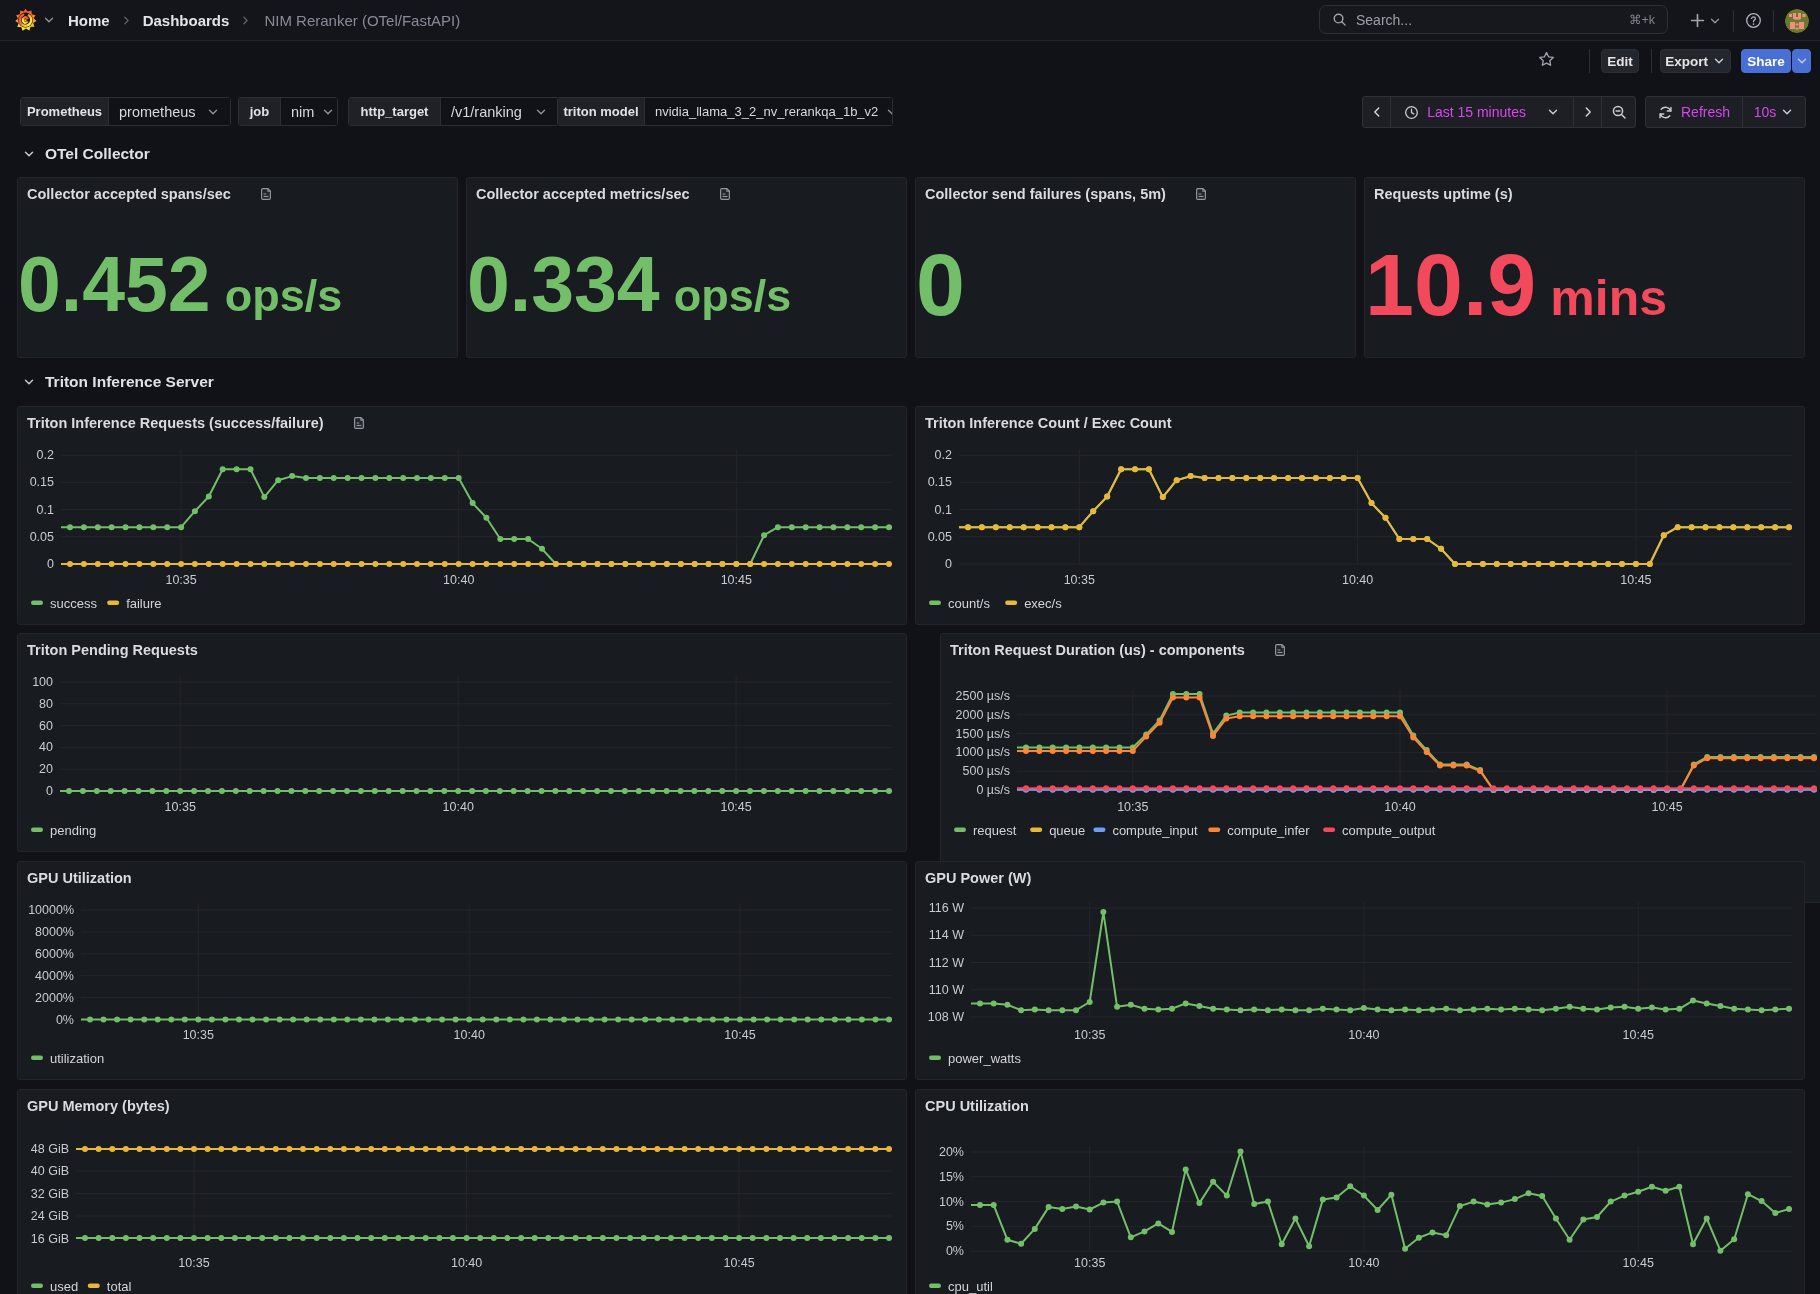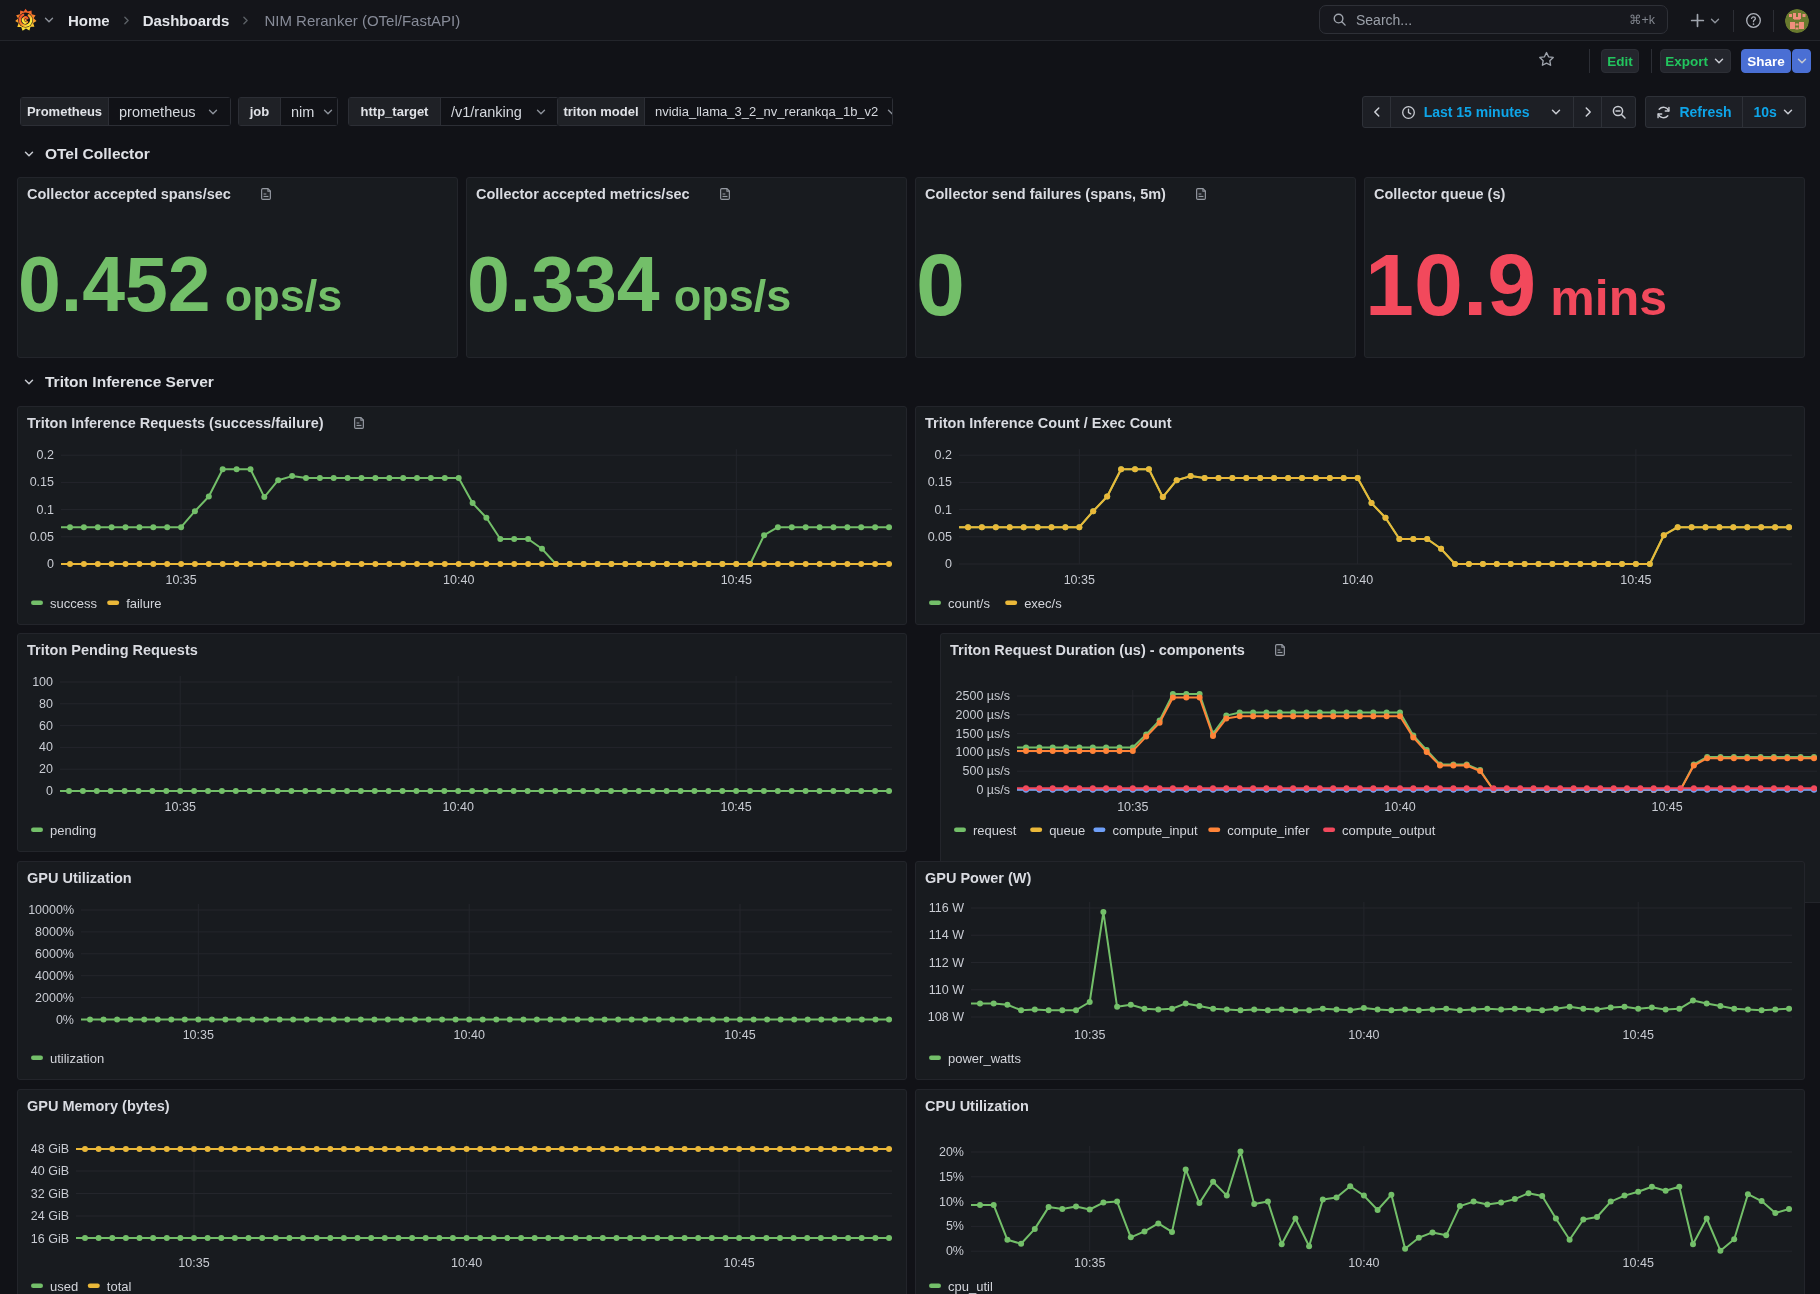--- a/index.html
+++ b/index.html
@@ -8,34 +8,34 @@
 .crumb { color:#e2e4e9; font-size:15px; font-weight:700; margin:0 4px; }
 .crumbl { color:#878b98; font-size:15px; margin-left:6px; }
 .csep { display:inline-flex; margin:0 2px; align-items:center; }
 #search { position:absolute; left:1319px; top:5px; width:349px; height:29px; background:#17181e;
   border:1px solid #2e3037; border-radius:7px; display:flex; align-items:center; padding:0 12px; }
 #navright { position:absolute; right:11px; top:0; height:41px; display:flex; align-items:center; }
 .vdiv { display:inline-block; width:1px; height:22px; background:#2c2e35; }
 #avatar { display:inline-flex; border-radius:50%; overflow:hidden; }
 #toolbar { position:absolute; left:0; top:41px; width:100%; height:43px; }
 .tbtn { position:absolute; top:8px; height:24px; background:#24262d; border:1px solid #2c2e35;
-  border-radius:4px; color:#22c55e; font-size:13.5px; font-weight:700; display:flex;
+  border-radius:4px; color:#e5e5e5; font-size:13.5px; font-weight:700; display:flex;
   align-items:center; justify-content:center; }
 #varrow { position:absolute; left:0; top:97px; width:100%; height:29px; }
 .vbox { position:absolute; top:0; height:29px; display:flex; border:1px solid #2c2e35; border-radius:3px; }
 .vlabel { background:#1f2126; color:#e0e2e7; font-size:13px; font-weight:700; display:flex;
   align-items:center; justify-content:center; border-right:1px solid #2c2e35; height:100%; }
 .vval { background:#111217; color:#d5d8de; display:flex; align-items:center;
   padding:0 10px; height:100%; white-space:nowrap; overflow:hidden; }
 .vval i { display:inline-flex; margin-left:auto; padding-left:7px; }
 .tpgroup { position:absolute; top:-1px; height:32px; background:#1d1f25; border:1px solid #2e3138;
   border-radius:3px; display:flex; }
 .tpseg { display:inline-flex; align-items:center; justify-content:center; height:100%;
   border-right:1px solid #2e3138; color:#d6d9df; font-size:14px; }
-.tpseg b { font-weight:700; font-size:14px; color:#0ea5e9; }
+.tpseg b { font-weight:400; font-size:14px; color:#d946ef; }
 .secthead { position:absolute; left:22px; height:18px; display:flex; align-items:center; gap:9px; }
 .secthead span { color:#dfe1e6; font-size:15.5px; font-weight:700; }
 .panel { position:absolute; background:#181b1f; border:1px solid #23252b; border-radius:3px; }
 .ptitle { display:flex; align-items:center; gap:28px; padding:5px 0 0 9px; height:26px; }
 .ptitle span { color:#d9dbe1; font-size:14.5px; font-weight:700; letter-spacing:0; }
 .picon { display:inline-flex; opacity:.9; }
 .statwrap { position:absolute; left:0; top:34px; right:0; bottom:0; display:flex;
   align-items:center; justify-content:flex-start; }
 .statval { display:flex; align-items:baseline; font-weight:700; line-height:1; }
 svg { display:block; }
@@ -270,21 +270,21 @@
       </span>
     </div>
     <div class="statwrap" style="color:#73bf69">
       <div class="statval">
         <span style="font-size:88px">0</span>
       </div>
     </div>
   </div>
 <div class="panel" style="left:1364px;top:177px;width:441px;height:181px">
     <div class="ptitle">
-      <span>Collector queue (s)</span>
+      <span>Requests uptime (s)</span>
     </div>
     <div class="statwrap" style="color:#f2495c">
       <div class="statval">
         <span style="font-size:88px">10.9</span>
         <span style="font-size:50px;margin-left:14px">mins</span>
       </div>
     </div>
   </div>
 <div class="panel" style="left:17px;top:406px;width:890px;height:219px">
     <div class="ptitle">

